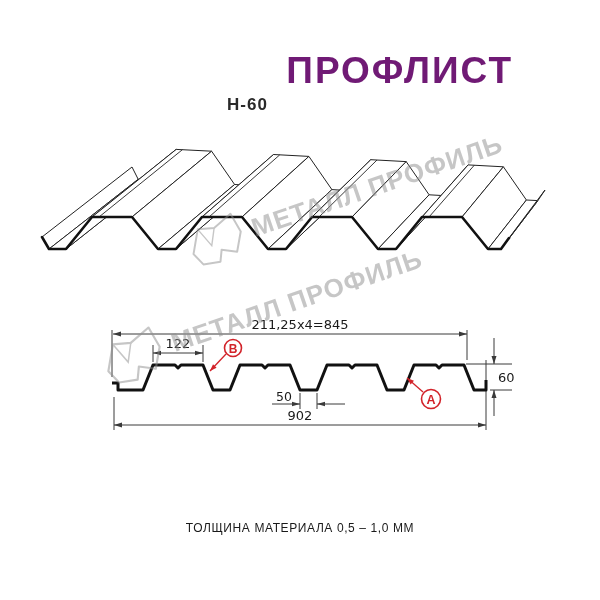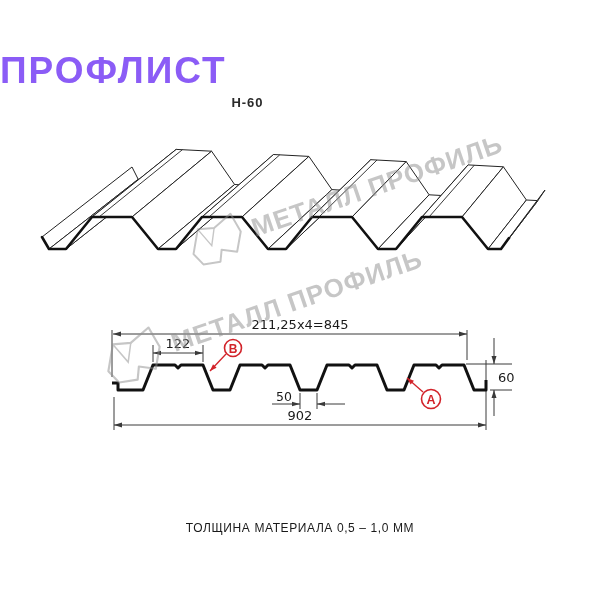--- a/index.html
+++ b/index.html
@@ -1,26 +1,26 @@
 <!DOCTYPE html>
 <html><head>
 <meta charset="utf-8">
 <style>
   html,body{margin:0;padding:0;}
   body{
     width:600px;height:600px;position:relative;overflow:hidden;
     background:#ffffff;font-family:"Liberation Sans", sans-serif;
   }
   .title{
-    position:absolute;left:0;top:50px;width:513px;text-align:left;
-    font-size:37px;font-weight:bold;letter-spacing:2px;color:#8b5cf6;
+    position:absolute;left:0;top:50px;width:513px;text-align:right;
+    font-size:37px;font-weight:bold;letter-spacing:2px;color:#701a75;
   }
   .subtitle{
     position:absolute;left:0;top:95px;width:495px;text-align:center;
-    font-size:13px;font-weight:bold;letter-spacing:1px;color:#2a2a2a;
+    font-size:17px;font-weight:bold;letter-spacing:1px;color:#2a2a2a;
   }
   .footer{
     position:absolute;left:0;top:521px;width:600px;text-align:center;
     font-size:12px;font-weight:400;letter-spacing:0.6px;color:#1a1a1a;
   }
   svg.layer{position:absolute;left:0;top:0;width:600px;height:600px;}
   .wm{
     position:absolute;display:flex;align-items:center;gap:10px;
     opacity:0.5;transform-origin:left center;white-space:nowrap;
     pointer-events:none;

